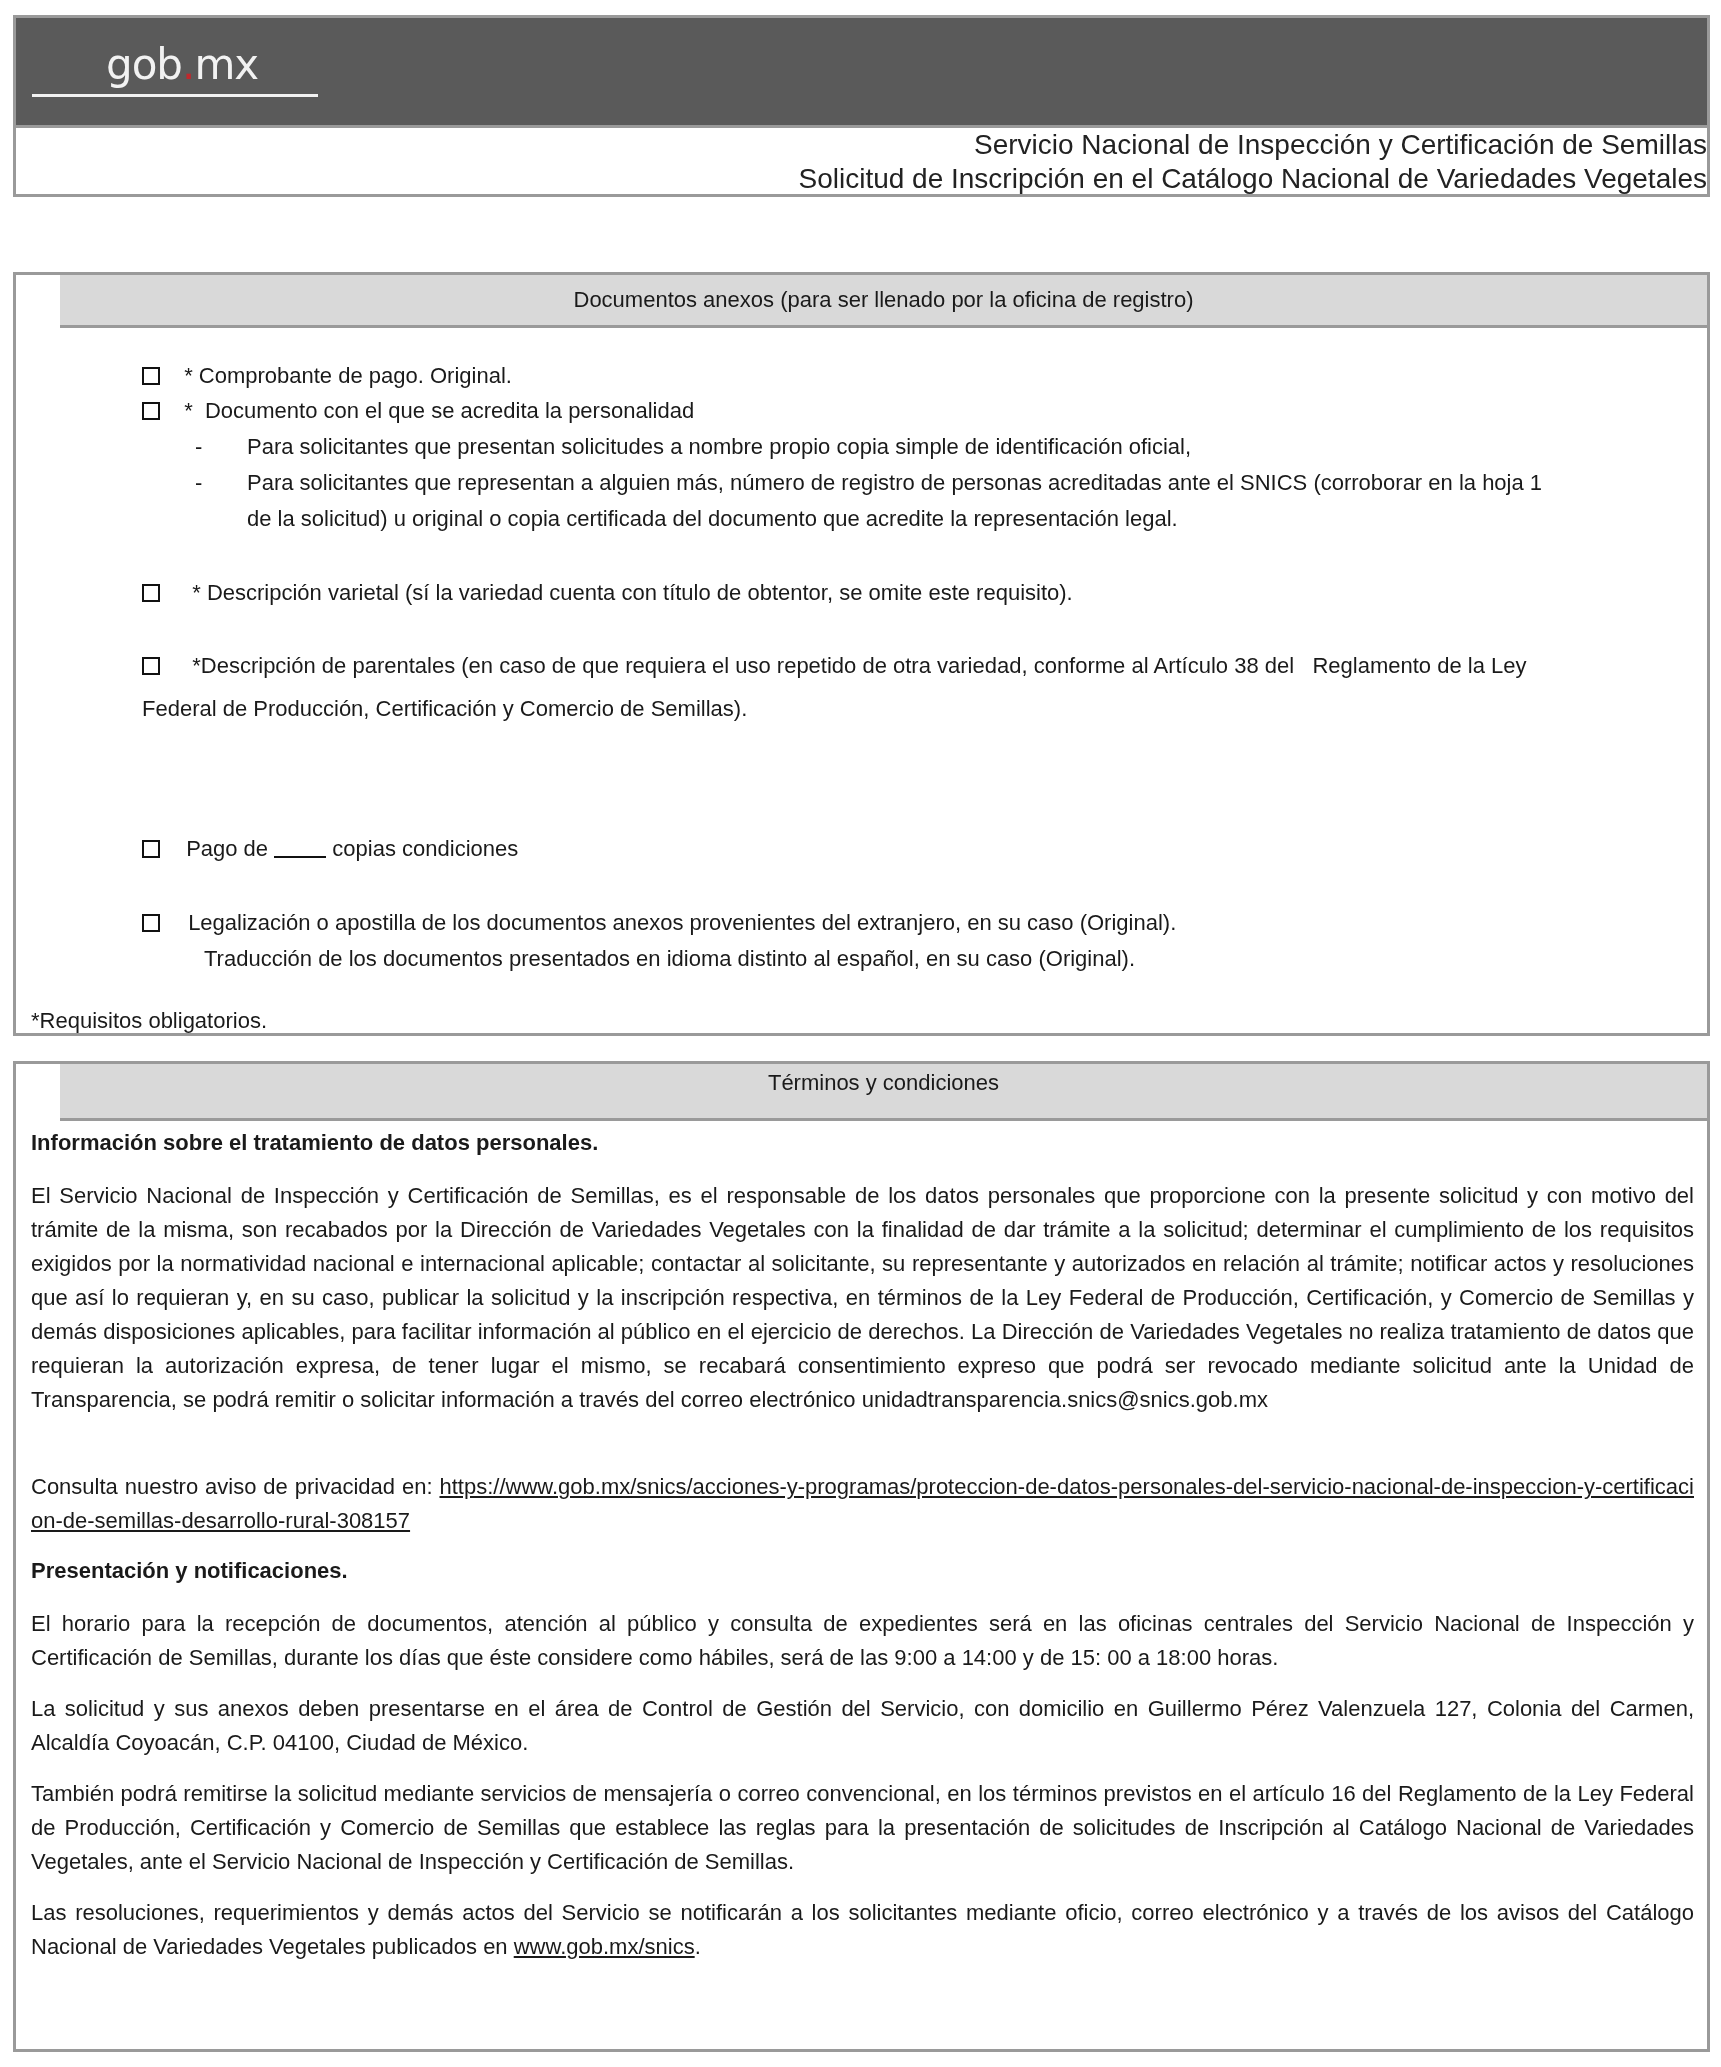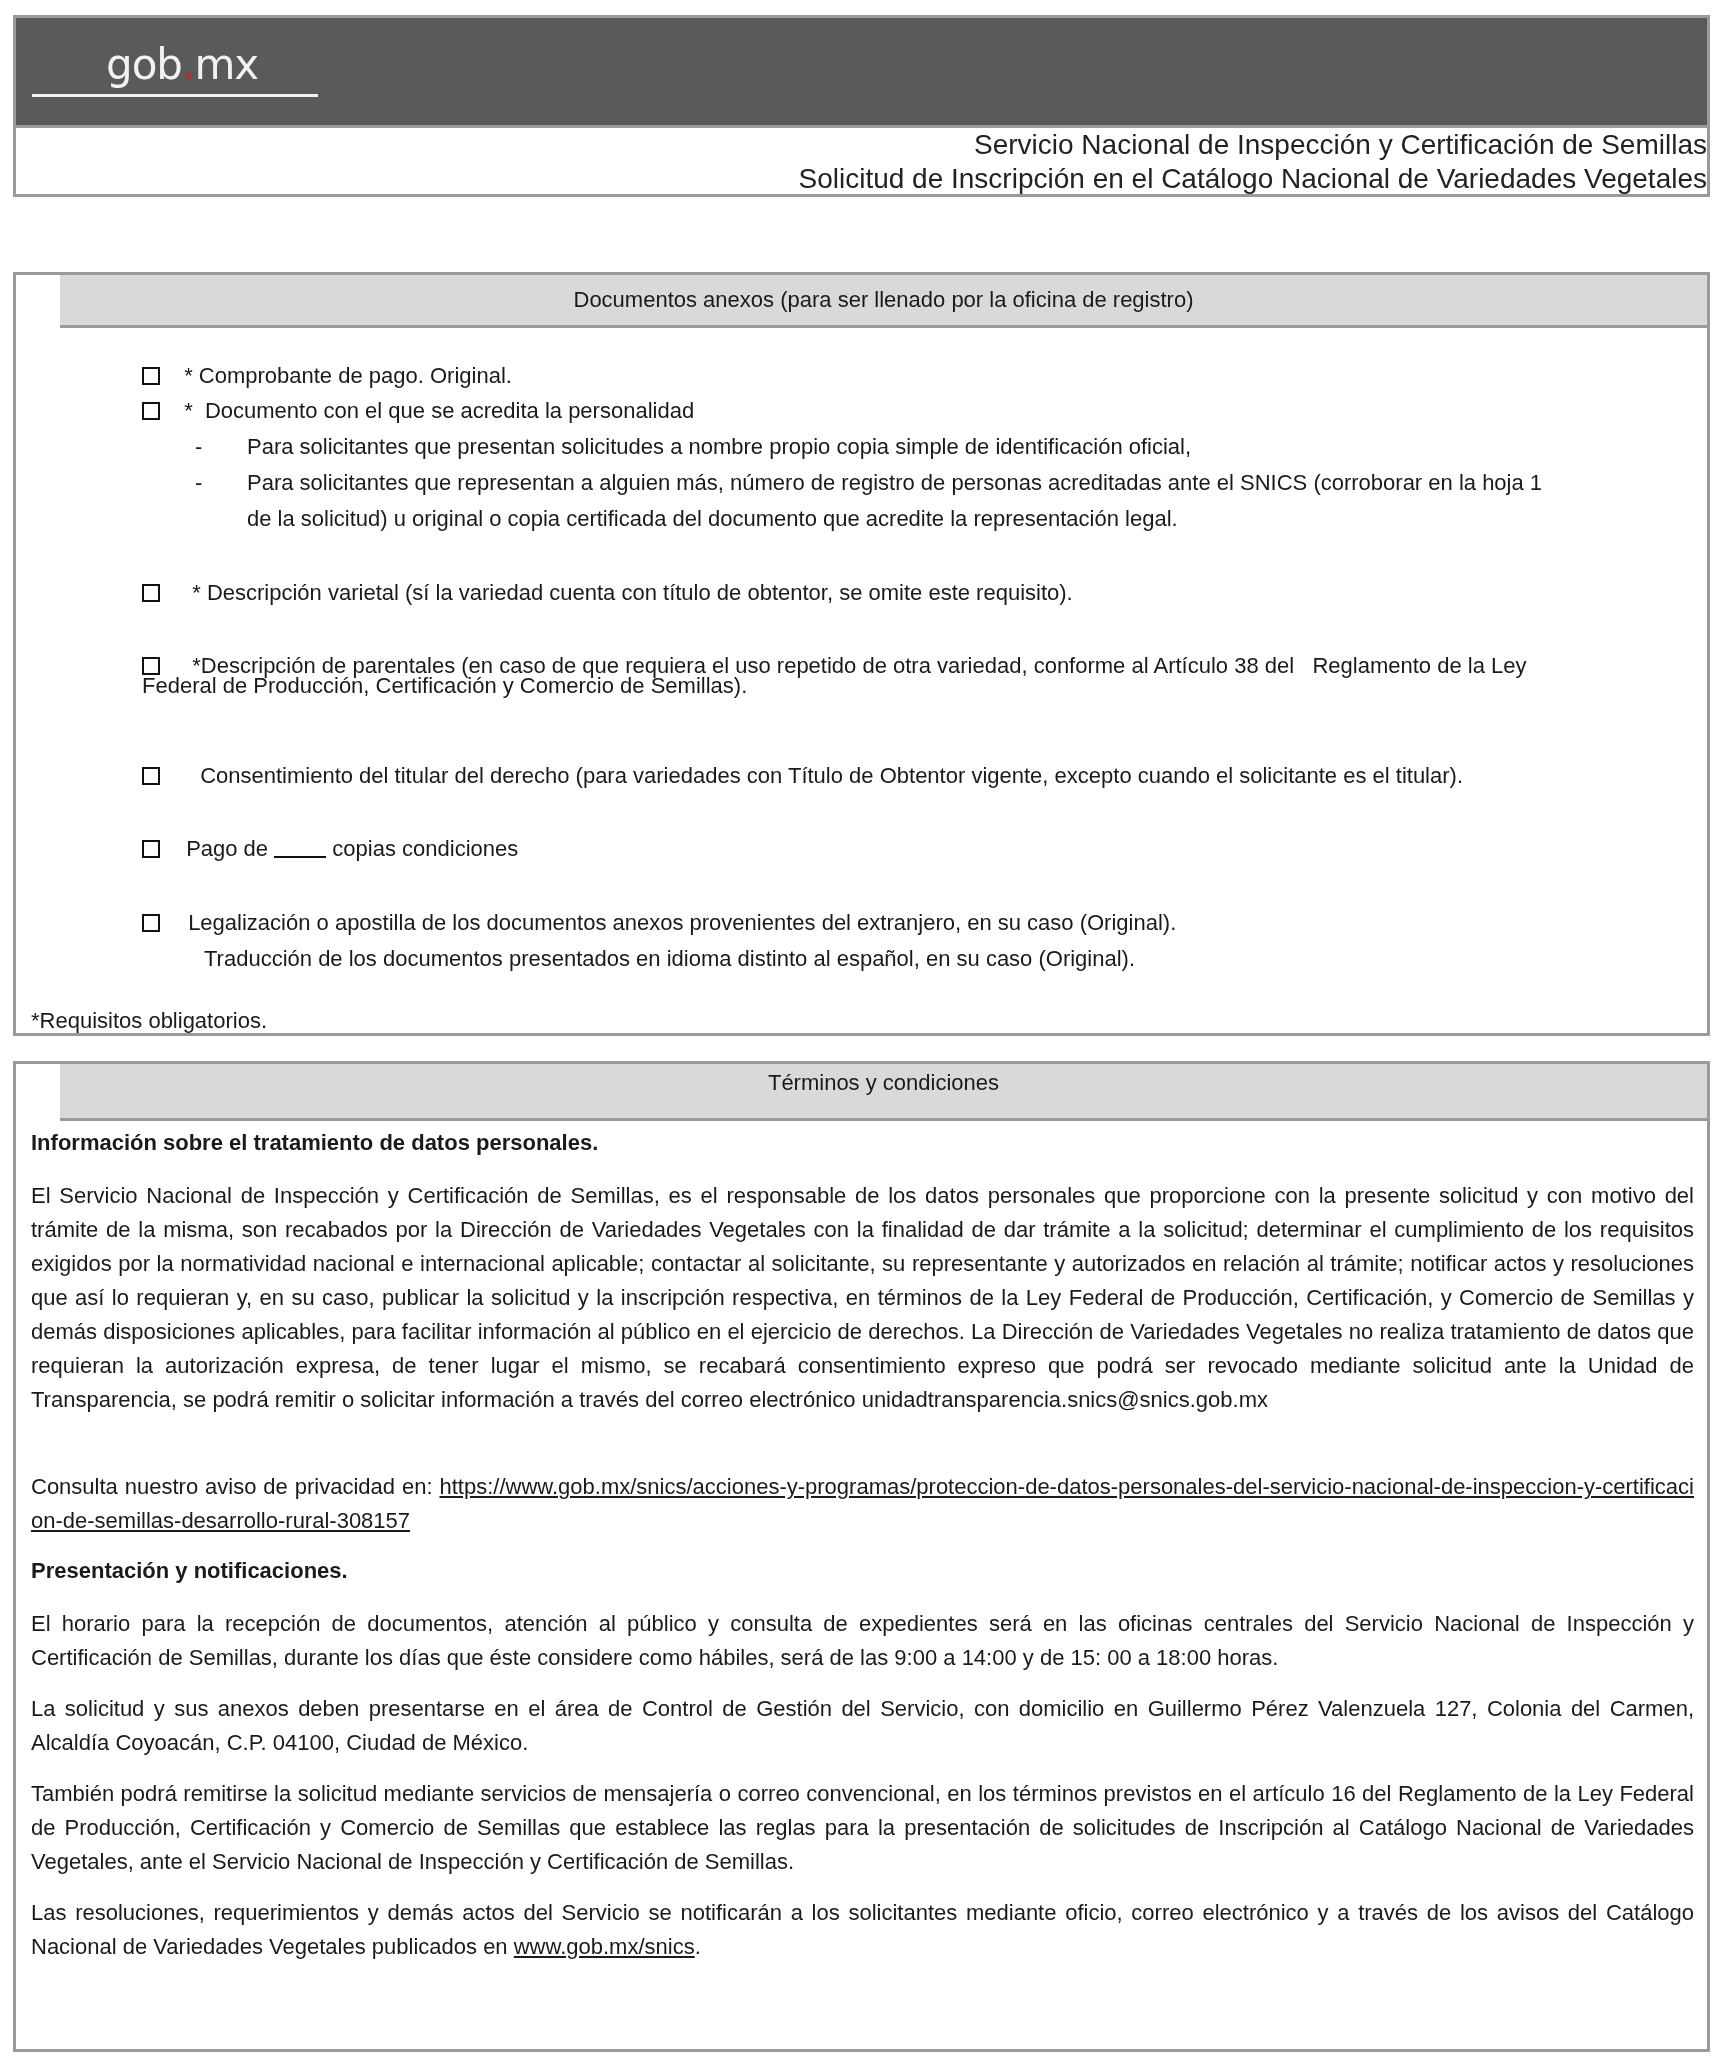--- a/index.html
+++ b/index.html
@@ -62,26 +62,22 @@
 
   <div class="item" style="left:126px; top:300px; white-space:nowrap">
     <span class="cb"></span>
     <span style="margin-left:20px; white-space:pre"> * Descripción varietal (sí la variedad cuenta con título de obtentor, se omite este requisito).</span>
   </div>
 
   <div class="item" style="left:126px; top:373px; white-space:nowrap">
     <span class="cb"></span>
     <span style="margin-left:20px; white-space:pre"> *Descripción de parentales (en caso de que requiera el uso repetido de otra variedad, conforme al Artículo 38 del   Reglamento de la Ley</span>
   </div>
-  <div class="item" style="left:126px; top:393px; white-space:nowrap">Federal de Producción, Certificación y Comercio de Semillas).</div>
+  <div class="item" style="left:126px; top:416px; white-space:nowrap">Federal de Producción, Certificación y Comercio de Semillas).</div>
 
-  <div class="item" style="left:126px; top:483px; white-space:nowrap">
-    <span class="cb"></span>
-    <span style="margin-left:34px">Consentimiento del titular del derecho (para variedades con Título de Obtentor vigente, excepto cuando el solicitante es el titular).</span>
-  </div>
 
   <div class="item" style="left:126px; top:556px; white-space:nowrap">
     <span class="cb"></span>
     <span style="margin-left:20px">Pago de</span>
     <span class="blank"></span>
     <span>copias condiciones</span>
   </div>
 
   <div class="item" style="left:126px; top:630px; white-space:nowrap">
     <span class="cb"></span>

